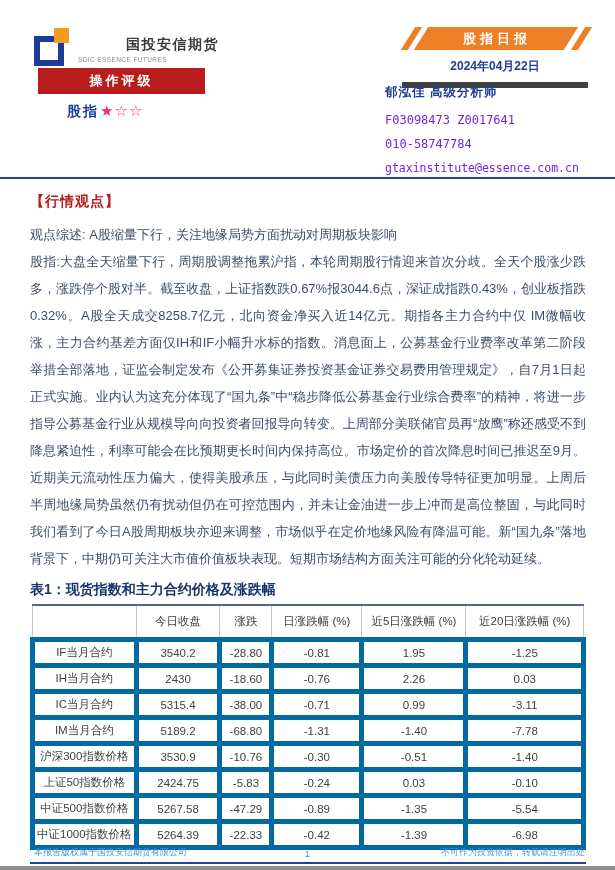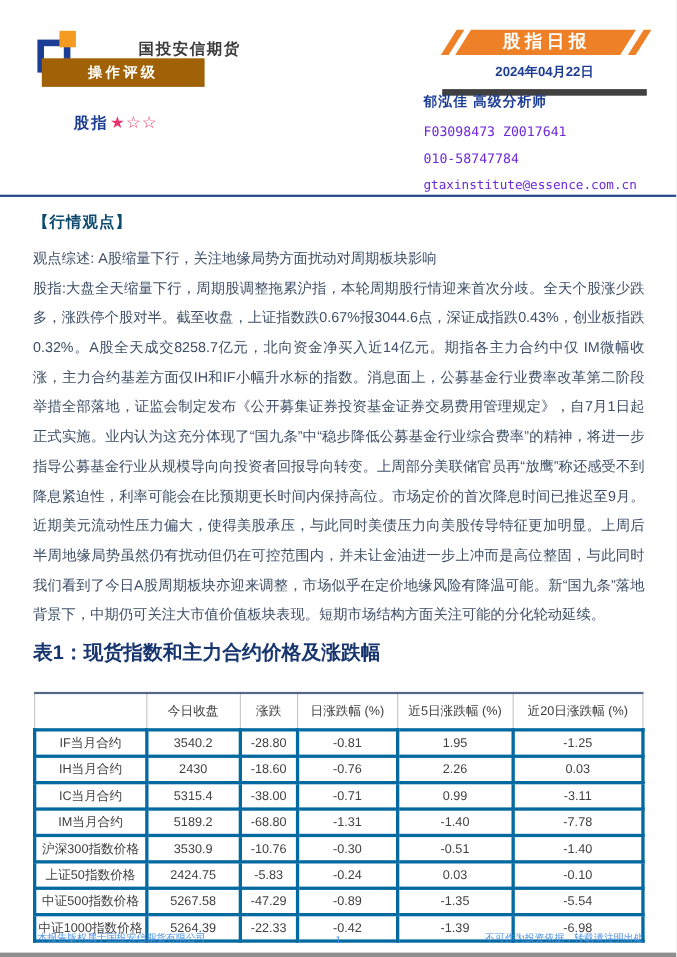--- a/index.html
+++ b/index.html
@@ -8,54 +8,54 @@
 
   
   .logo{position:absolute;left:34px;top:27px;display:flex;align-items:flex-start;}
   .logo-icon{position:relative;width:42px;height:40px;flex:0 0 auto;}
   .logo-frame{position:absolute;left:0;top:9px;width:18px;height:18px;border:6px solid #1c3d94;}
   .logo-orange{position:absolute;left:20px;top:1px;width:15px;height:15px;background:#f59b22;}
   .logo-text{margin-left:2px;padding-top:9px;}
   .logo-cn{font-size:14px;font-weight:700;color:#3a3a3a;letter-spacing:1.5px;padding-left:48px;}
   .logo-en{font-size:6.5px;color:#8a8a8a;letter-spacing:.4px;margin-top:2px;}
 
-  .rating-banner{position:absolute;left:38px;top:53px;width:148px;height:26px;background:#a16207;
+  .rating-banner{position:absolute;left:38px;top:68px;width:167px;height:26px;background:#b91c1c;
         color:#fff;font-weight:700;font-size:13px;letter-spacing:3px;text-align:center;line-height:26px;}
   .rating-row{position:absolute;left:38px;top:102px;width:200px;height:20px;}
   .rating-label{position:absolute;left:0;top:1px;color:#1c3d94;font-weight:700;font-size:14px;letter-spacing:2px;margin-left:29px;}
   .rating-stars{position:absolute;left:62px;top:0;color:#e9356d;font-size:15px;letter-spacing:1px;}
 
   
   .ribbon{position:absolute;left:406px;top:27px;width:182px;height:23px;}
   .rib-left{position:absolute;left:2px;top:0;bottom:0;width:7px;background:#ee8127;transform:skewX(-32deg);}
   .rib-main{position:absolute;left:15px;right:17px;top:0;bottom:0;background:#ee8127;transform:skewX(-32deg);}
   .rib-right{position:absolute;right:3px;top:0;bottom:0;width:7px;background:#ee8127;transform:skewX(-32deg);}
   .rib-text{position:absolute;left:0;right:0;top:0;bottom:0;text-align:center;color:#ffffff;
-        font-weight:700;font-size:16px;line-height:23px;letter-spacing:4px;font-family:Liberation Serif, serif;}
+        font-weight:700;font-size:13px;line-height:23px;letter-spacing:4px;font-family:Liberation Serif, serif;}
   .date-wrap{position:absolute;left:402px;top:56px;width:186px;text-align:center;
         border-bottom:6px solid #404040;padding-bottom:7px;}
   .date-text{color:#1c3d94;font-weight:700;font-size:12px;}
   .analyst{position:absolute;left:385px;top:84px;width:210px;}
   .analyst-name{color:#1c3d94;font-weight:700;font-size:12.5px;margin-bottom:12px;letter-spacing:1px;}
   .analyst-line{color:#6d28d9;font-family:"DejaVu Sans Mono",monospace;font-size:12px;margin-bottom:10px;}
   .analyst-email{font-size:11.5px;}
 
   .header-divider{position:absolute;left:0;right:0;top:177px;height:2px;background:#24448c;}
 
   
   .main{position:absolute;left:30px;top:193px;width:556px;}
-  .section-title{color:#0c4a6e;font-weight:700;font-size:14px;letter-spacing:1px;margin-bottom:10px;}
+  .section-title{color:#b91c1c;font-weight:700;font-size:14px;letter-spacing:1px;margin-bottom:10px;}
   .summary{color:#3d4e66;font-size:13px;line-height:27px;}
   .body-text{color:#3d4e66;font-size:13px;line-height:27px;text-align:justify;}
 
-  .table-title{margin-top:9px;color:#17356e;font-weight:700;font-size:18px;margin-bottom:24px;}
+  .table-title{margin-top:9px;color:#17356e;font-weight:700;font-size:14px;margin-bottom:5px;}
   table.quotes{width:100%;border-collapse:collapse;border-top:2px solid #55688c;}
   table.quotes th{font-weight:400;color:#3c3c3c;font-size:11.5px;padding:8px 2px;
         border:1px solid #c5c5c5;border-top:none;text-align:center;white-space:nowrap;}
-  table.quotes td{color:#3f3f3f;font-size:11.5px;padding:3px 2px;border:3px solid #0369a1;text-align:center;}
+  table.quotes td{color:#3f3f3f;font-size:11.5px;padding:3px 2px;border:5px solid #0369a1;text-align:center;}
   table.quotes tr td:first-child{white-space:nowrap;}
   .col-name{width:18%;} .col-close{width:15.5%;} .col-chg{width:9.5%;}
   .col-d1{width:16.5%;} .col-d5{width:19%;} .col-d20{width:21.5%;}
 
   .source-divider{margin-top:12px;height:2px;background:#24448c;}
   .source{margin-top:11px;color:#4472c4;font-style:italic;font-size:11px;
         font-family:"Liberation Serif","DejaVu Serif",serif;}
 
   
   .footer-left{position:absolute;left:34px;bottom:11px;font-size:9px;color:#4a90e2;margin-top:12px;}

